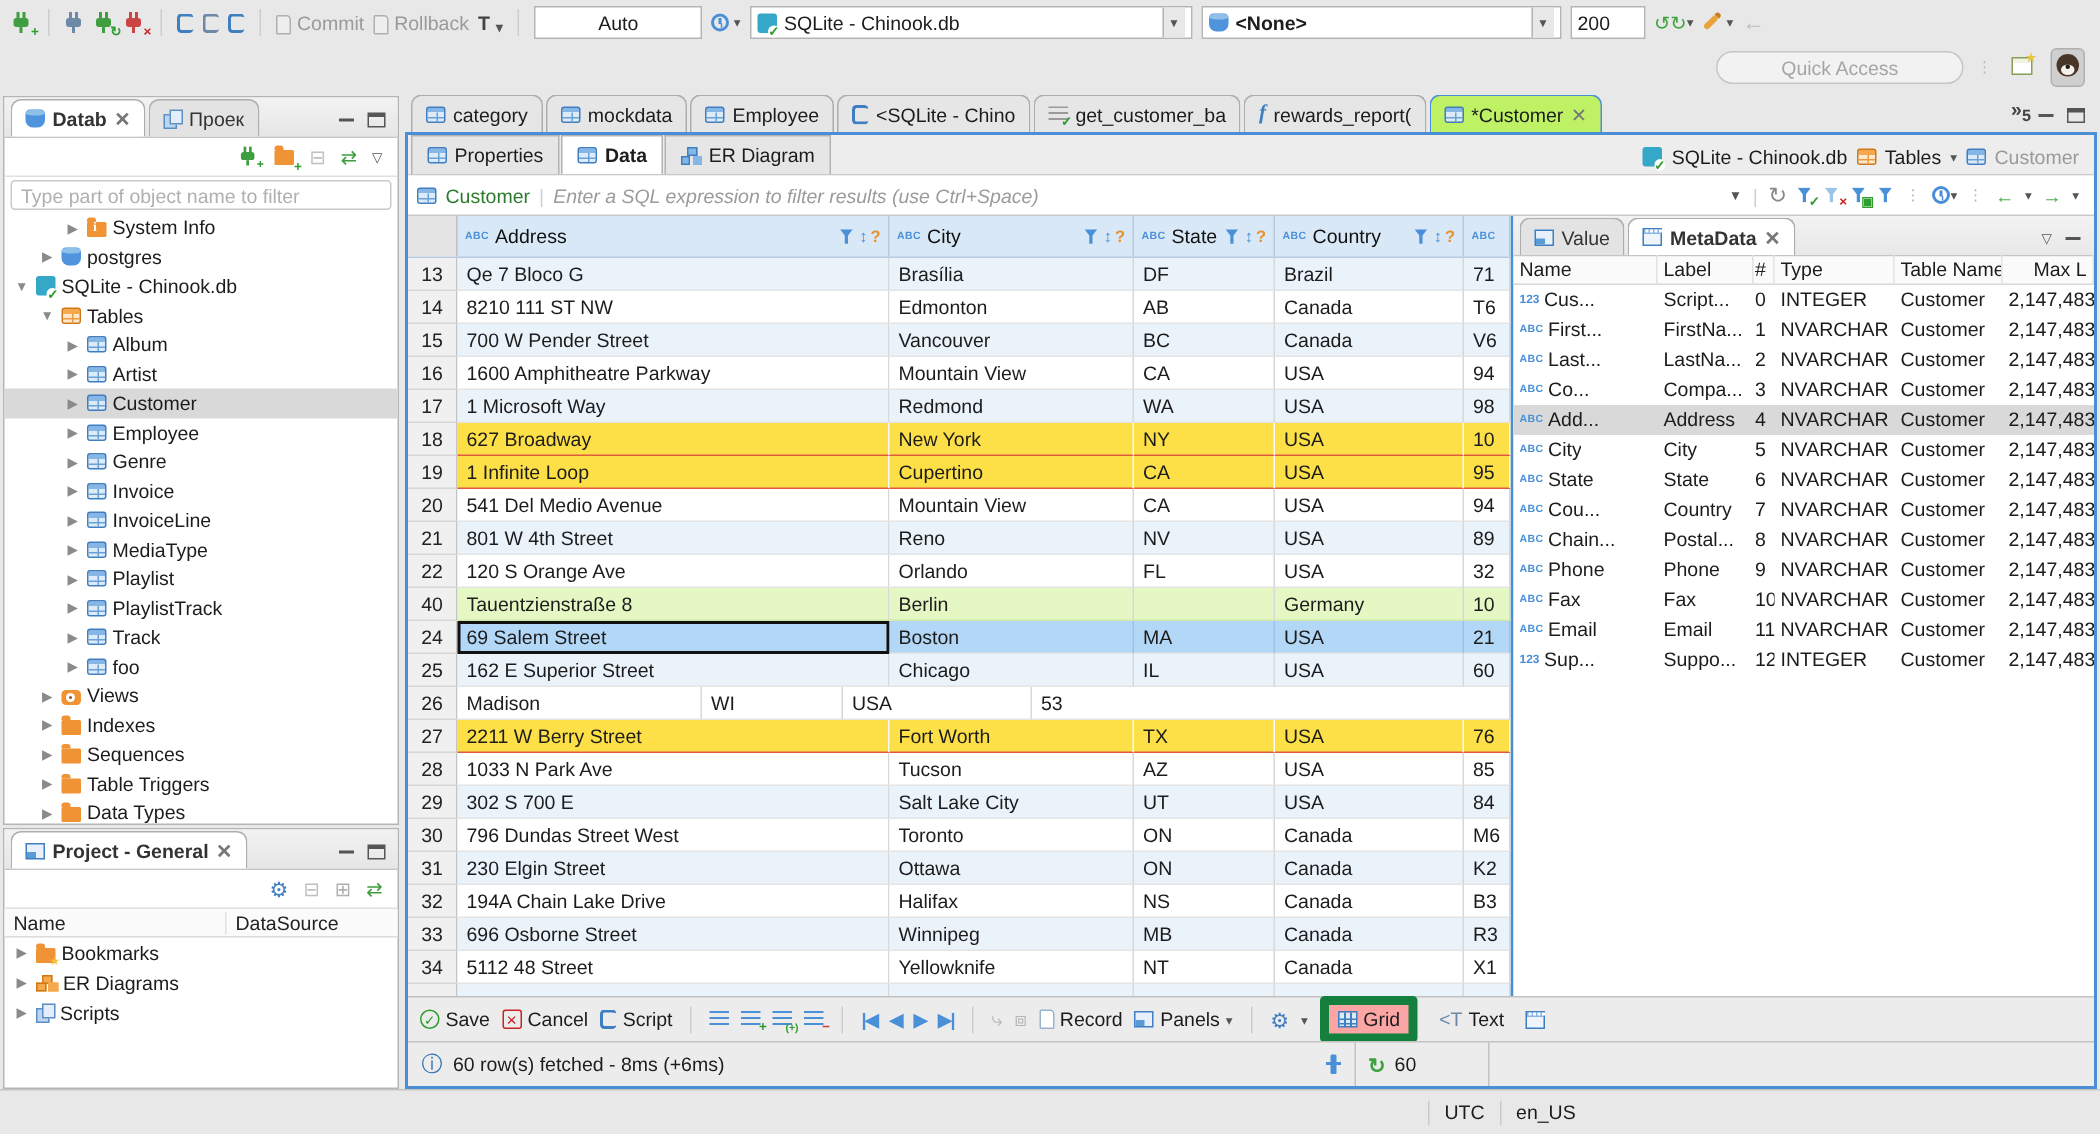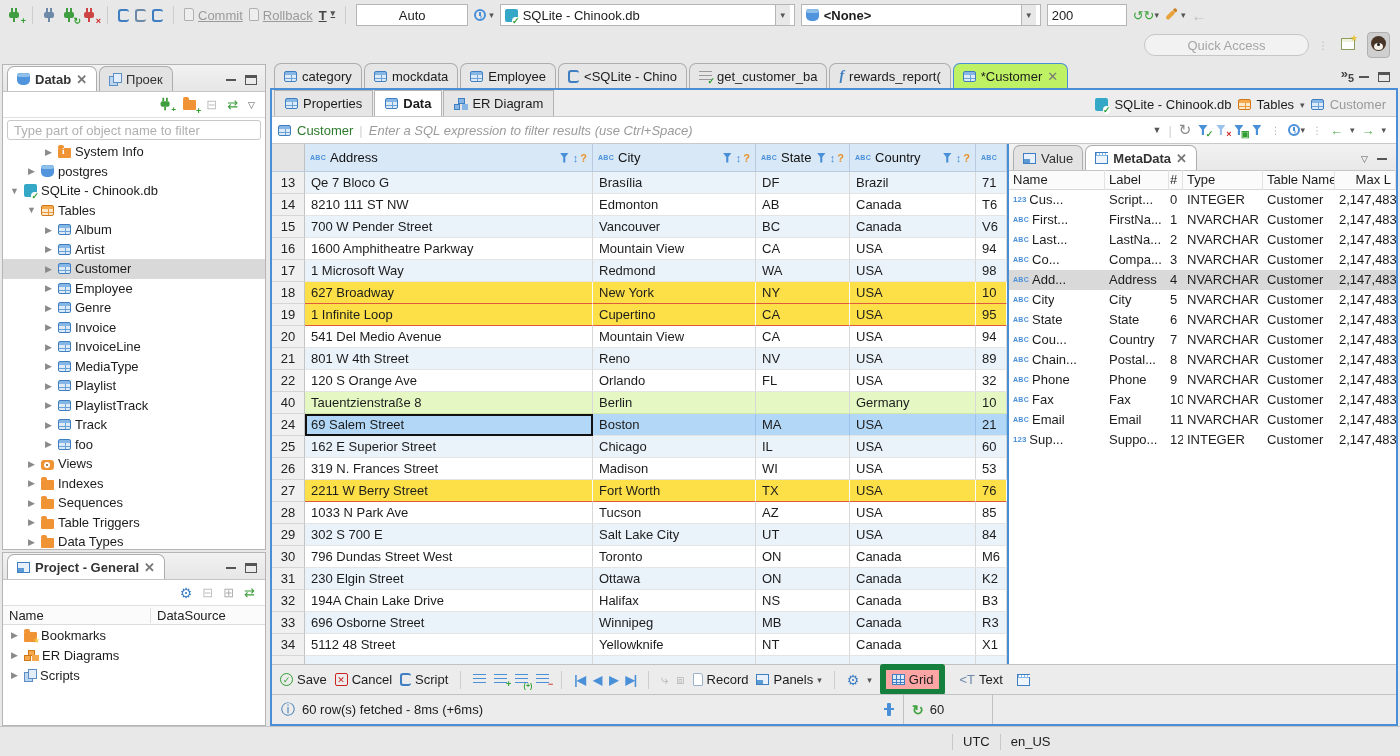--- a/index.html
+++ b/index.html
@@ -75,21 +75,21 @@
   .chev{color:#555;font-size:9px;}
   .minbtn,.maxbtn{width:12px;height:10px;position:relative;flex:none;}
   .minbtn::after{content:"";position:absolute;left:1px;right:1px;top:4px;height:2px;background:#555;}
   .maxbtn::after{content:"";position:absolute;inset:0;border:1px solid #555;border-top:3px solid #555;}
   .sep{width:1px;height:18px;background:#cdcdcd;margin:0 4px;flex:none;}
   .dots{color:#b5b5b5;font-size:10px;letter-spacing:1px;}
 
   
   .topbar{position:absolute;left:0;top:0;width:1400px;height:62px;background:#e8e8e8;}
   .tb1{display:flex;align-items:center;height:30px;padding-left:8px;gap:6px;}
-  .tbbtn{display:flex;align-items:flex-start;gap:4px;color:#9a9a9a;text-decoration:underline;}
+  .tbbtn{display:flex;align-items:flex-end;gap:4px;color:#9a9a9a;}
   .combo{height:22px;background:#fff;border:1px solid #b5b5b5;display:flex;align-items:center;padding:0 4px;gap:5px;}
   .combo .cardo{width:15px;height:20px;background:#e8e8e8;border-left:1px solid #b5b5b5;margin-left:auto;display:flex;align-items:center;justify-content:center;color:#555;font-size:8px;flex:none;}
   .tb2{position:absolute;right:10px;top:32px;display:flex;align-items:center;gap:9px;}
   .qa{width:165px;height:22px;border:1px solid #c6c6c6;border-radius:11px;background:#f2f2f2;color:#a5a5a5;display:flex;align-items:center;justify-content:center;}
   .pbtn{padding:3px;border-radius:4px;}
   .pbtn.pressed{background:#cfcfcf;border:1px solid #b0b0b0;}
 
   
   .panel{position:absolute;background:#fff;border:1px solid #b5b5b5;}
   .ptabrow{height:27px;background:linear-gradient(#f2f2f2,#e6e6e6);border-bottom:1px solid #c5c5c5;display:flex;align-items:flex-end;padding-left:4px;gap:2px;}
@@ -234,21 +234,21 @@
     <span class="combo" style="width:295px">
         <span class="i-dbfile gly"></span>
         <span>SQLite - Chinook.db</span>
         <span class="cardo">▼</span>
       </span>
     <span class="combo" style="width:240px">
         <span class="i-db gly"></span>
         <span style="font-weight:bold">&lt;None&gt;</span>
         <span class="cardo">▼</span>
       </span>
-    <span class="combo" style="width:80px">
+    <span class="combo" style="width:50px">
         <span>200</span>
       </span>
     <span style="color:#3fa33f;display:flex;align-items:center">↺↻<span class="chev">▾</span></span>
     <span style="display:flex;align-items:center;gap:5px">
         <span class="i-brush gly"></span>
         <span class="chev">▾</span>
       </span>
     <span style="color:#bdbdbd;font-size:15px">←</span>
   </div>
   <div class="tb2">
@@ -688,21 +688,20 @@
             <div class="grow r-alt">
               <span class="gnum">25</span>
               <span class="gc c-addr">162 E Superior Street</span>
               <span class="gc c-city">Chicago</span>
               <span class="gc c-state">IL</span>
               <span class="gc c-cty">USA</span>
               <span class="gc c-post">60</span>
             </div>
             <div class="grow r-plain">
               <span class="gnum">26</span>
-              <span class="gc c-addr">319 N. Frances Street</span>
               <span class="gc c-city">Madison</span>
               <span class="gc c-state">WI</span>
               <span class="gc c-cty">USA</span>
               <span class="gc c-post">53</span>
             </div>
             <div class="grow r-red">
               <span class="gnum">27</span>
               <span class="gc c-addr">2211 W Berry Street</span>
               <span class="gc c-city">Fort Worth</span>
               <span class="gc c-state">TX</span>

